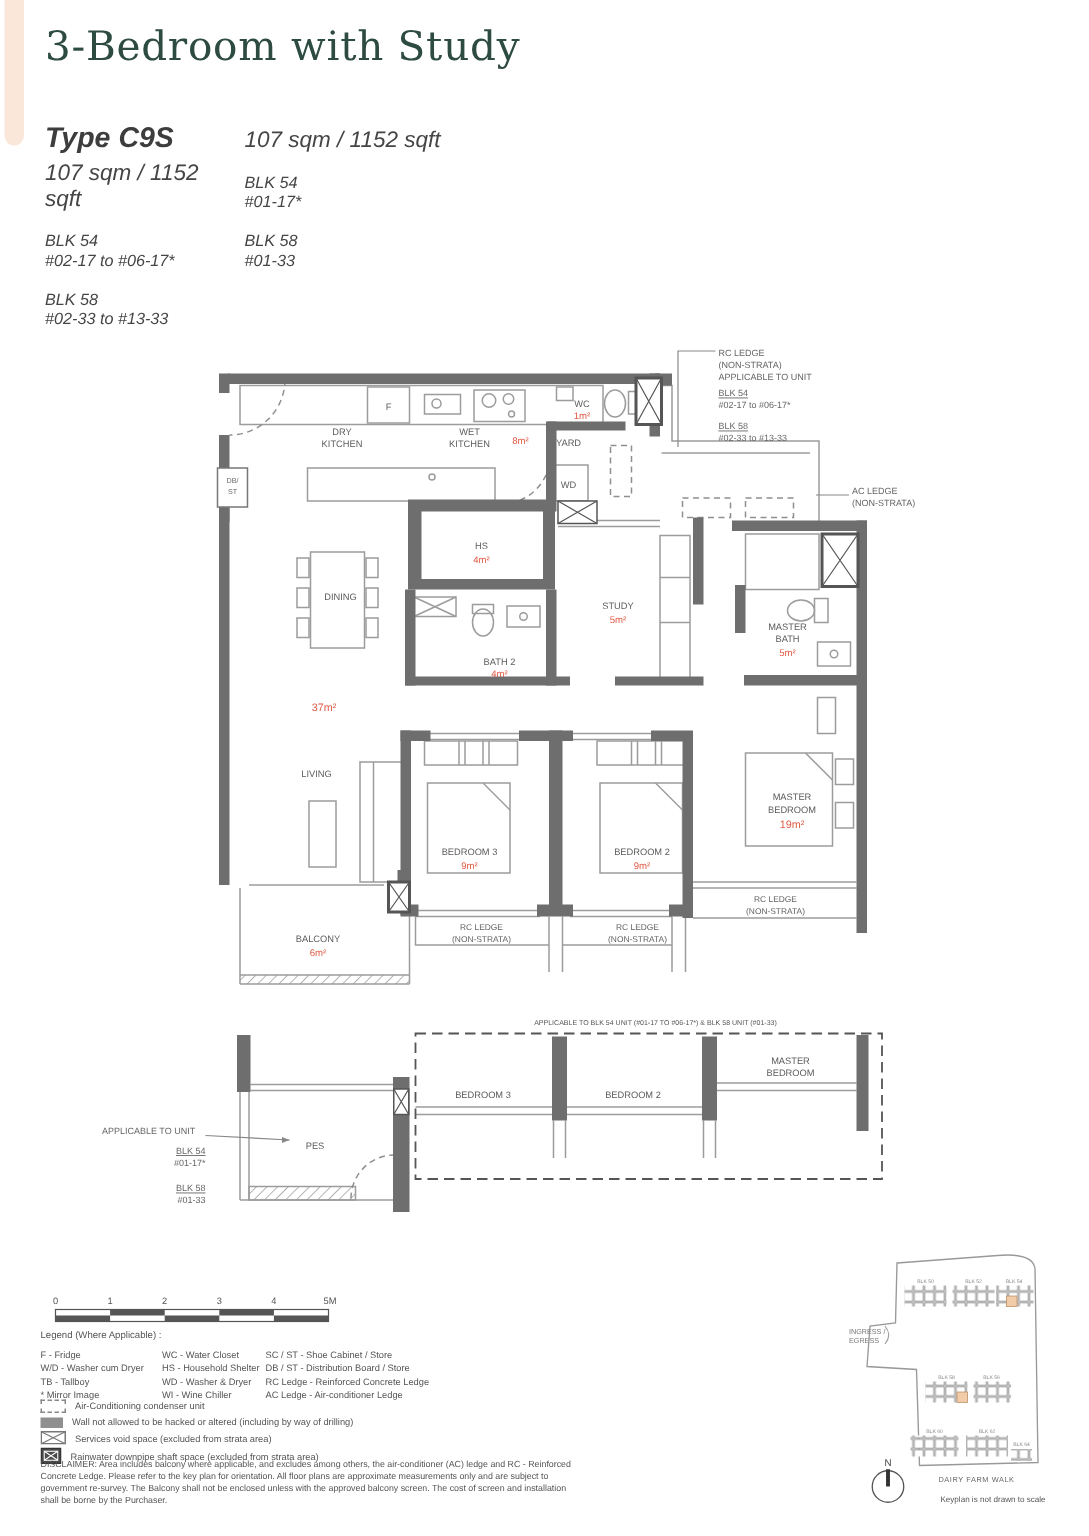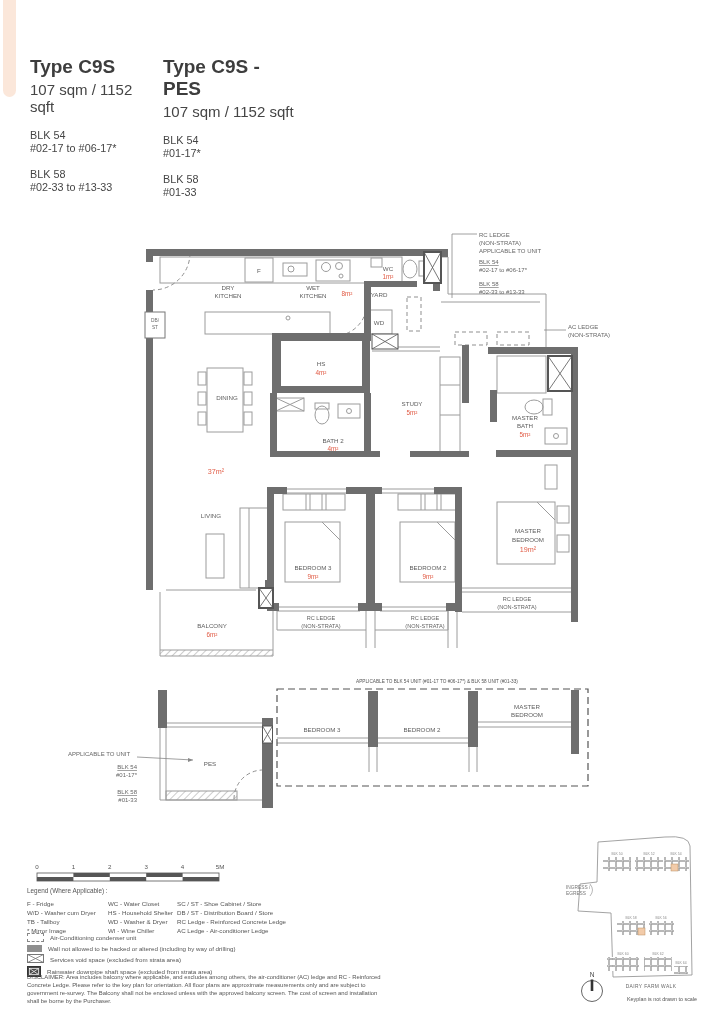--- a/index.html
+++ b/index.html
@@ -2,21 +2,21 @@
 <html><head>
 <meta charset="utf-8">
 <style>
   html,body{margin:0;padding:0;background:#fff;}
   .page{position:relative;width:726px;height:1024px;background:#ffffff;
         font-family:"Liberation Sans",sans-serif;overflow:hidden;}
   .accent{position:absolute;left:3px;top:0;width:13px;height:97px;
           background:#fbe7da;border-radius:0 0 7px 7px;}
   .title{position:absolute;left:30px;top:16px;font-family:"DejaVu Serif",serif;
          font-size:27px;color:#2d4b41;letter-spacing:.5px;font-weight:500;}
-  .type-col{position:absolute;top:56px;color:#444;}
+  .type-col{position:absolute;top:82px;color:#444;font-style:italic;}
   .type-col .tname{margin:0;font-size:19px;font-weight:700;color:#3d3d3d;}
   .type-col .area{font-size:15px;margin-top:3px;color:#454545;}
   .type-col .blk{font-size:10.8px;line-height:12.5px;margin-top:14px;color:#454545;}
   svg.canvas{position:absolute;left:0;top:0;}
   svg text{font-family:"Liberation Sans",sans-serif;}
   .lbl{fill:#5d5d5d;font-size:6.2px;}
   .lbl2{fill:#636363;font-size:5.6px;}
   .tiny{fill:#6a6a6a;font-size:4.8px;}
   .red{fill:#e15b45;font-size:6.4px;}
   .red-lg{fill:#e15b45;font-size:7.2px;}
@@ -35,36 +35,36 @@
   .disc{position:absolute;left:27px;top:974px;width:358px;font-size:5.9px;
         line-height:1.35;color:#555;}
 </style>
 </head>
 <body>
 
 <div class="page">
 
   <div class="accent"></div>
 
+  <div class="title">3-Bedroom with Study</div>
 
   <div class="type-col" style="left:30px;width:125px;">
     <div class="tname">Type C9S</div>
     <div class="area">107 sqm / 1152 sqft</div>
     <div class="blk">
       <div>BLK 54</div>
       <div>#02-17 to #06-17*</div>
     </div>
     <div class="blk">
       <div>BLK 58</div>
       <div>#02-33 to #13-33</div>
     </div>
   </div>
 
   <div class="type-col" style="left:163px;width:140px;">
-    <div class="tname">Type C9S - PES</div>
     <div class="area">107 sqm / 1152 sqft</div>
     <div class="blk">
       <div>BLK 54</div>
       <div>#01-17*</div>
     </div>
     <div class="blk">
       <div>BLK 58</div>
       <div>#01-33</div>
     </div>
   </div>

